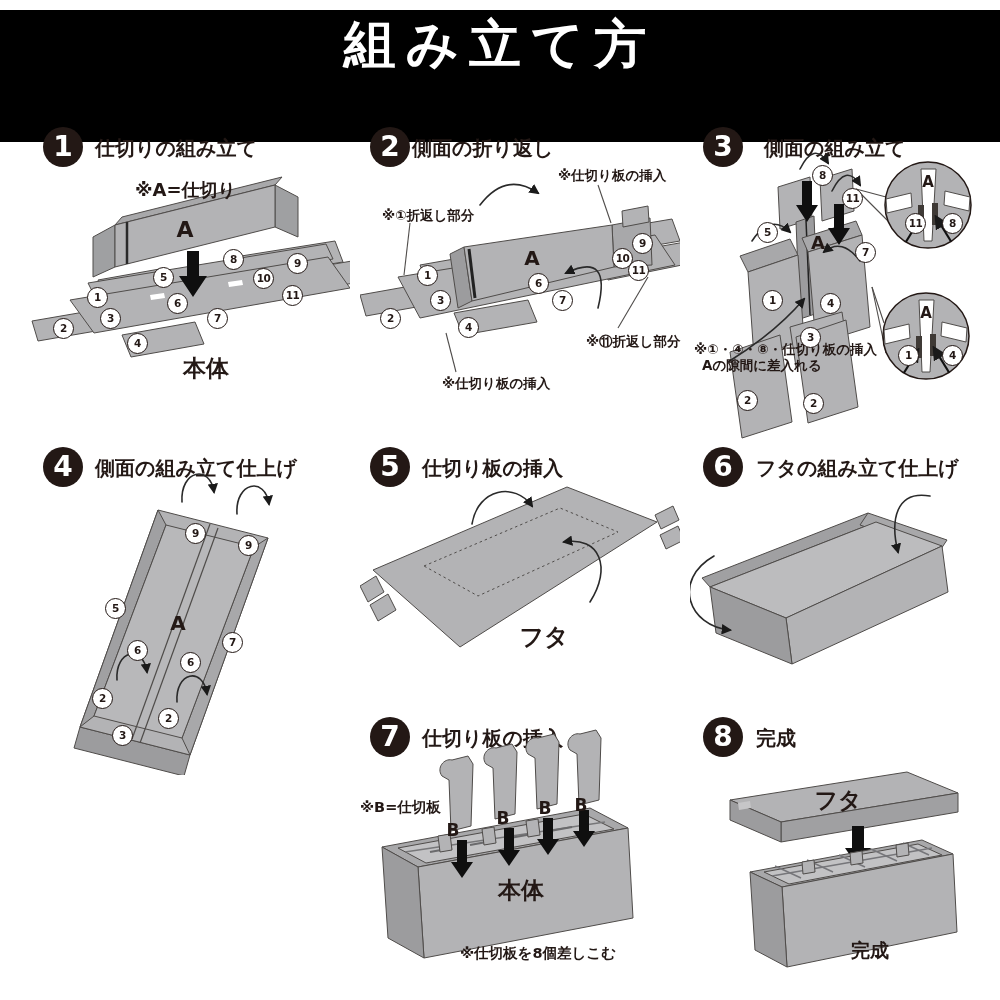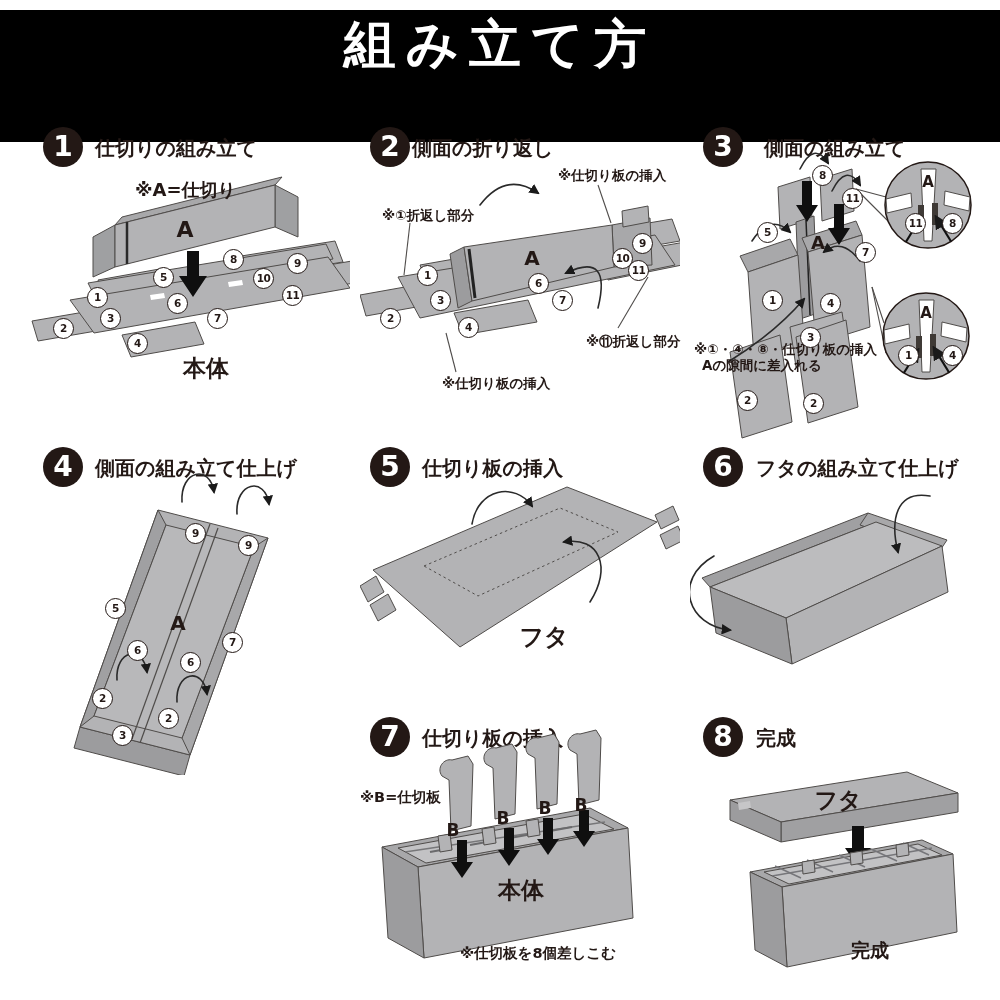--- a/index.html
+++ b/index.html
@@ -297,21 +297,21 @@
       <path class="shape" d="M 82,76 C 76,68 84,58 92,60 L 108,56 L 113,64 L 111,126 L 91,131 L 89,80 Z" fill="#b3b3b5"></path>
       <path class="shape" d="M 126,64 C 120,56 128,46 136,48 L 152,44 L 157,52 L 155,114 L 135,119 L 133,68 Z" fill="#b3b3b5"></path>
       <path class="shape" d="M 168,54 C 162,46 170,36 178,38 L 194,34 L 199,42 L 197,104 L 177,109 L 175,58 Z" fill="#b3b3b5"></path>
       <path class="shape" d="M 210,50 C 204,42 212,32 220,34 L 236,30 L 241,38 L 239,100 L 219,105 L 217,54 Z" fill="#b3b3b5"></path>
 
       <polygon class="blk" points="97,140 107,140 107,162 113,162 102,178 91,162 97,162"></polygon>
       <polygon class="blk" points="144,128 154,128 154,150 160,150 149,166 138,150 144,150"></polygon>
       <polygon class="blk" points="183,118 193,118 193,139 199,139 188,155 177,139 183,139"></polygon>
       <polygon class="blk" points="219,110 229,110 229,131 235,131 224,147 213,131 219,131"></polygon>
     </svg>
-    <span class="note" style="left:0px;top:89px;font-size:14.5px">※B=仕切板</span>
+    <span class="note" style="left:0px;top:99px;font-size:14.5px">※B=仕切板</span>
     <span class="lbl" style="left:93px;top:130px;font-size:17px">B</span>
     <span class="lbl" style="left:143px;top:118px;font-size:17px">B</span>
     <span class="lbl" style="left:185px;top:108px;font-size:17px">B</span>
     <span class="lbl" style="left:221px;top:105px;font-size:17px">B</span>
     <span class="lbl" style="left:161px;top:190px;font-size:23px">本体</span>
     <span class="note" style="left:100px;top:245px;font-size:14.5px">※仕切板を8個差しこむ</span>
   </div>
 </div>
 
 <div class="panel" style="left:690px;top:700px;width:310px;height:300px">

